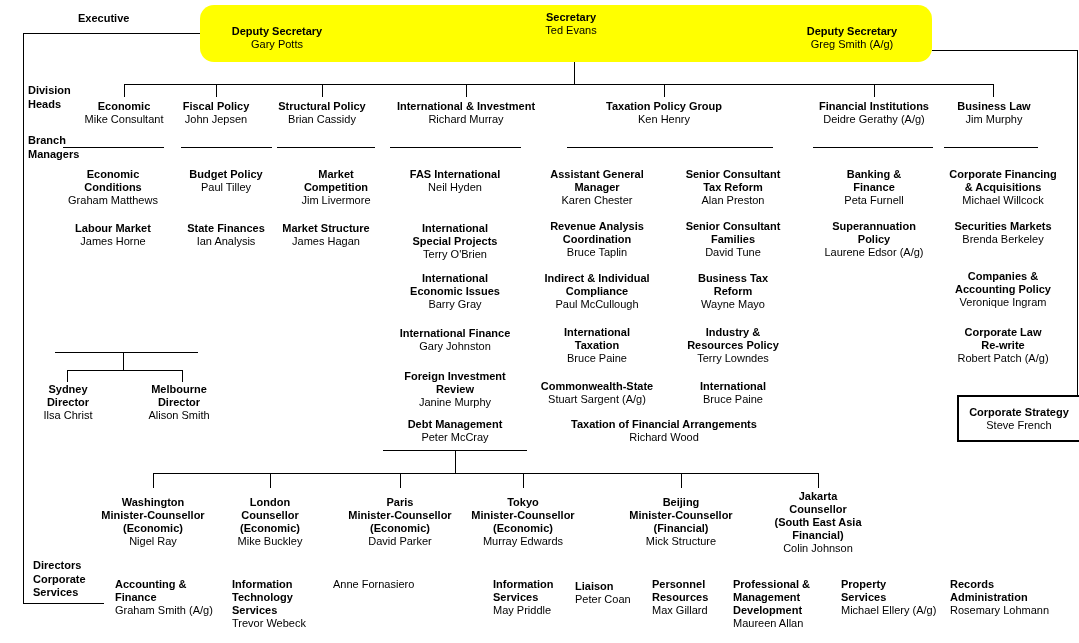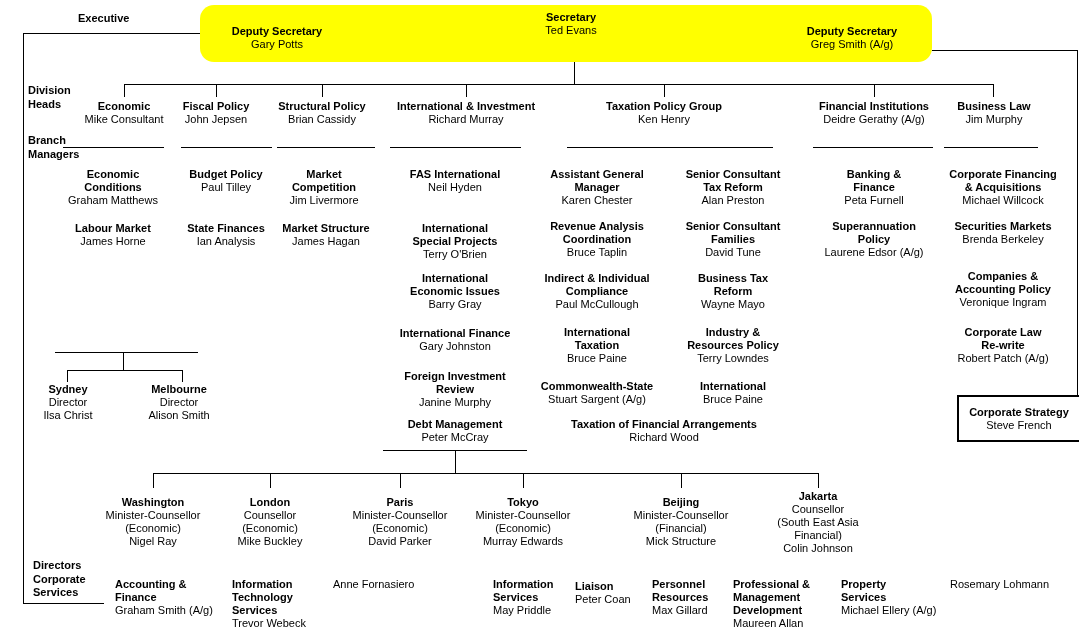--- a/index.html
+++ b/index.html
@@ -2,21 +2,21 @@
 <html><head>
 <meta charset="utf-8">
 <style>
   html,body{margin:0;padding:0;background:#fff;}
   #chart{position:relative;width:1079px;height:643px;background:#ffffff;
          font-family:"Liberation Sans",sans-serif;color:#000;overflow:hidden;}
   .hl{position:absolute;height:1px;background:#000;}
   .vl{position:absolute;width:1px;background:#000;}
   .node{position:absolute;text-align:center;font-size:11px;line-height:13px;}
   .node .t{font-weight:bold;white-space:pre-line;}
-  .node .s{white-space:pre-line;}
+  .node .s{white-space:pre-line;font-weight:bold;}
   .node .n{white-space:pre-line;}
   .leftal{text-align:left;}
   .lbl{position:absolute;font-size:11px;line-height:13.5px;font-weight:bold;white-space:pre-line;}
   #exec-box{position:absolute;left:200px;top:5px;width:732px;height:57px;
             background:#FFFF00;border-radius:14px;}
   #strategy-box{position:absolute;left:957px;top:395px;width:120px;height:43px;
             border:2px solid #000;background:#fff;display:flex;flex-direction:column;
             align-items:center;justify-content:center;font-size:11px;line-height:13px;text-align:center;}
   #strategy-box .t{font-weight:bold;}
 </style>
@@ -129,21 +129,21 @@
 
   <div class="node" style="left:171px;top:168px;width:110px">
     <div class="t">Budget Policy</div>
     <div class="n">Paul Tilley</div>
   </div>
   <div class="node" style="left:171px;top:222px;width:110px">
     <div class="t">State Finances</div>
     <div class="n">Ian Analysis</div>
   </div>
 
-  <div class="node" style="left:264px;top:168px;width:120px">
+  <div class="node" style="left:276px;top:168px;width:120px">
     <div class="t">Market
 Competition</div>
     <div class="n">Jim Livermore</div>
   </div>
   <div class="node" style="left:266px;top:222px;width:120px">
     <div class="t">Market Structure</div>
     <div class="n">James Hagan</div>
   </div>
 
   <div class="node" style="left:385px;top:168px;width:140px">
@@ -345,16 +345,18 @@
 Management
 Development</div>
     <div class="n">Maureen Allan</div>
   </div>
   <div class="node leftal" style="left:841px;top:578px;width:110px">
     <div class="t">Property
 Services</div>
     <div class="n">Michael Ellery (A/g)</div>
   </div>
   <div class="node leftal" style="left:950px;top:578px;width:125px">
+    <div class="t">Records
+Administration</div>
     <div class="n">Rosemary Lohmann</div>
   </div>
 
 </div>
 
 </body></html>

